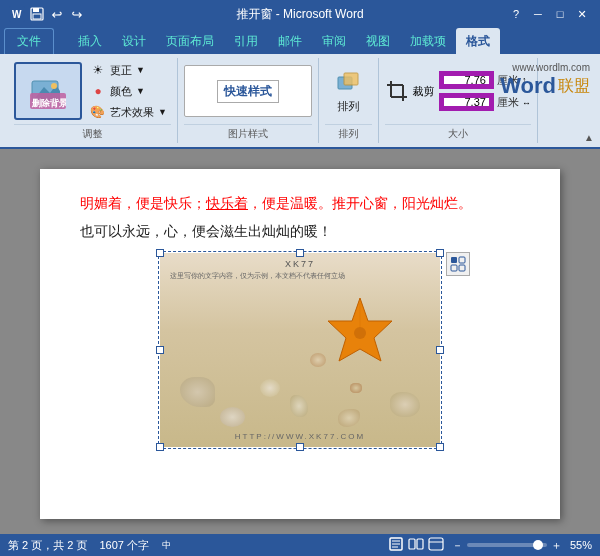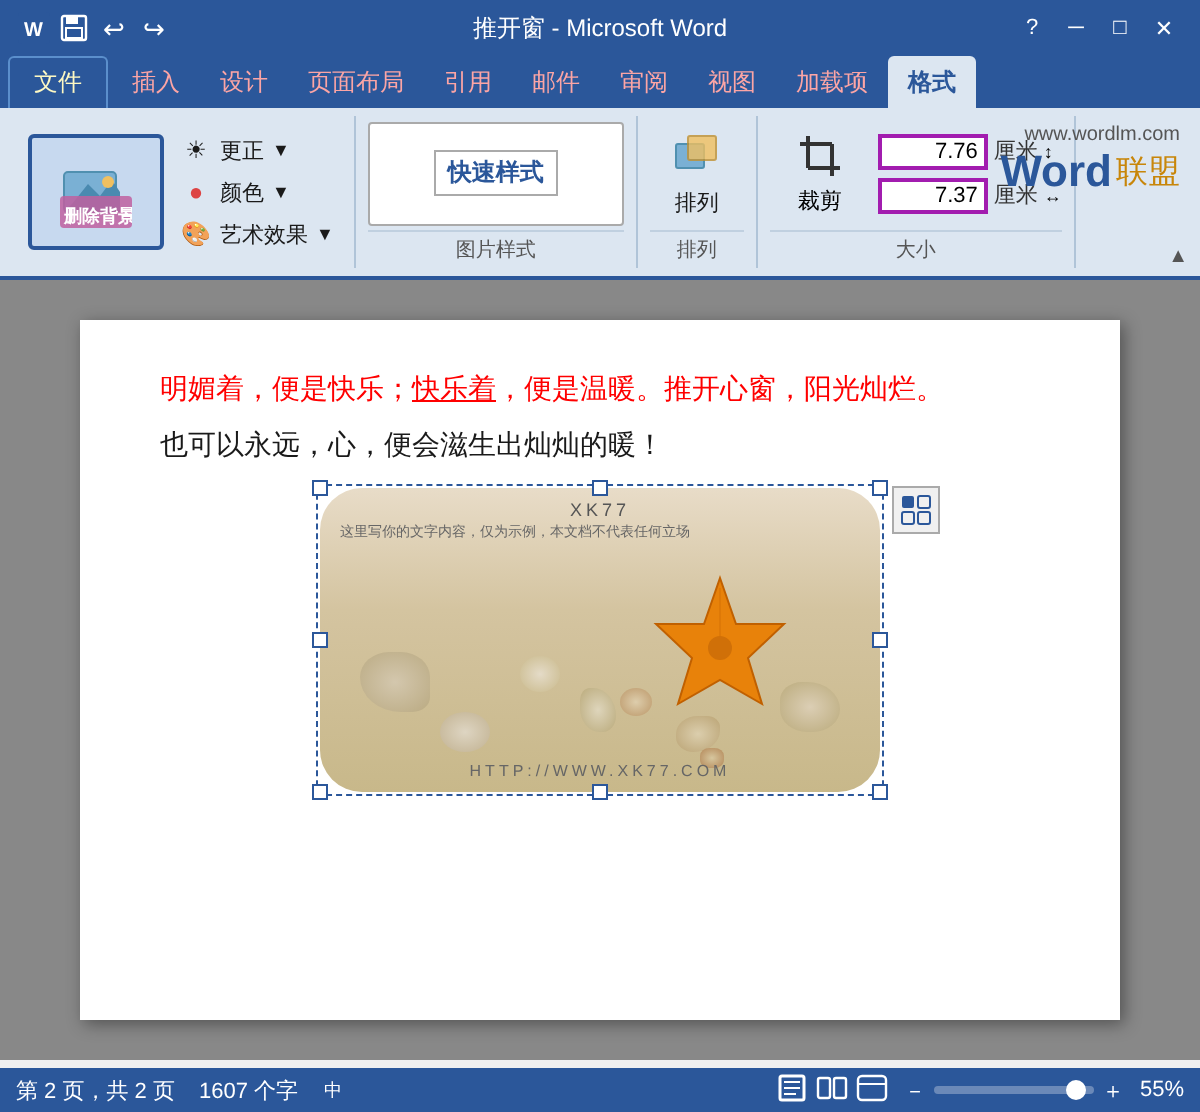--- a/index.html
+++ b/index.html
@@ -72,40 +72,40 @@
     .ribbon-tabs {
       display: flex;
       align-items: flex-end;
       background: #2b579a;
       padding: 0 4px;
       height: 26px;
     }
     .ribbon-tab {
       padding: 4px 10px;
       font-size: 12px;
-      color: #fca5a5;
+      color: #5eead4;
       cursor: pointer;
       height: 26px;
       display: flex;
       align-items: center;
     }
     .ribbon-tab.active {
       background: #dce6f1;
       color: #2b579a;
       font-weight: bold;
       border-top-left-radius: 3px;
       border-top-right-radius: 3px;
     }
     .ribbon-tab.file-tab {
       background: #2b579a;
-      color: #fef9c3;
+      color: #5eead4;
       border: 1px solid #5b8fcc;
       border-bottom: none;
       border-radius: 3px 3px 0 0;
-      margin-right: 2px;
+      margin-right: 14px;
       padding: 8px 12px;
     }
 
     
     .ribbon-content {
       background: #dce6f1;
       padding: 4px 8px;
       display: flex;
       align-items: stretch;
       gap: 0;
@@ -231,21 +231,21 @@
       display: flex;
       flex-direction: column;
       align-items: center;
       justify-content: center;
       gap: 2px;
     }
     .crop-btn-large {
       width: 50px;
       height: 52px;
       display: flex;
-      flex-direction: column;
+      flex-direction: row;
       align-items: center;
       justify-content: center;
       border-radius: 3px;
       cursor: pointer;
       font-size: 11px;
       gap: 3px;
     }
 
     
     .size-area {
@@ -256,21 +256,21 @@
     }
     .size-input-row {
       display: flex;
       align-items: center;
       gap: 3px;
       font-size: 11px;
     }
     .size-input {
       width: 55px;
       height: 18px;
-      border: 2px solid #a21caf;
+      border: 5px solid #a21caf;
       background: white;
       padding: 0 3px;
       font-size: 11px;
       text-align: right;
     }
     .size-unit {
       font-size: 11px;
       color: #333;
     }
 
@@ -323,25 +323,24 @@
     .sh-tr { top: -4px; right: -4px; cursor: ne-resize; }
     .sh-ml { top: calc(50% - 4px); left: -4px; cursor: w-resize; }
     .sh-mr { top: calc(50% - 4px); right: -4px; cursor: e-resize; }
     .sh-bl { bottom: -4px; left: -4px; cursor: sw-resize; }
     .sh-bm { bottom: -4px; left: calc(50% - 4px); cursor: s-resize; }
     .sh-br { bottom: -4px; right: -4px; cursor: se-resize; }
 
     
     .beach-img {
       width: 280px;
-      height: 152px;
+      height: 194px;
       background: linear-gradient(180deg, #e8dcc8 0%, #d4c4a0 40%, #c8b88a 100%);
       position: relative;
       overflow: hidden;
-      border-radius: 21px;
     }
 
     .watermark-top {
       position: absolute;
       top: 6px;
       left: 50%;
       transform: translateX(-50%);
       font-size: 9px;
       color: #555;
       letter-spacing: 2px;
@@ -574,20 +573,21 @@
           <span>颜色</span>
           <span style="font-size:9px;">▼</span>
         </div>
         <div class="ribbon-small-btn">
           <div class="ribbon-small-icon">🎨</div>
           <span>艺术效果</span>
           <span style="font-size:9px;">▼</span>
         </div>
       </div>
     </div>
+    <div class="ribbon-group-label">调整</div>
   </div>
 
   <div class="ribbon-group" style="min-width:140px;">
     <div class="ribbon-group-content">
       <div class="quick-styles-area">
         <div class="quick-styles-box">
           <span style="font-size:12px; font-weight:bold; color:#2b579a; border: 1px solid #aaa; padding: 2px 6px;">快速样式</span>
         </div>
       </div>
     </div>

